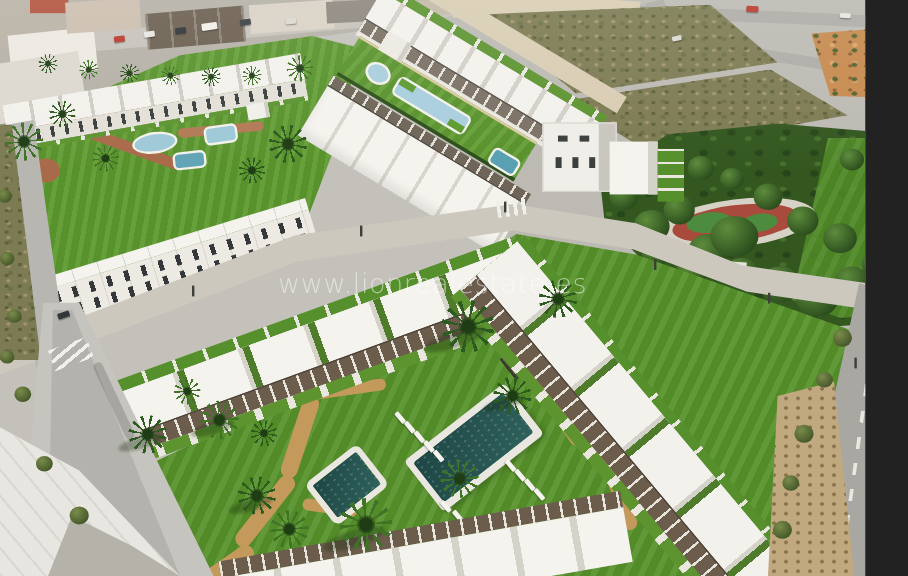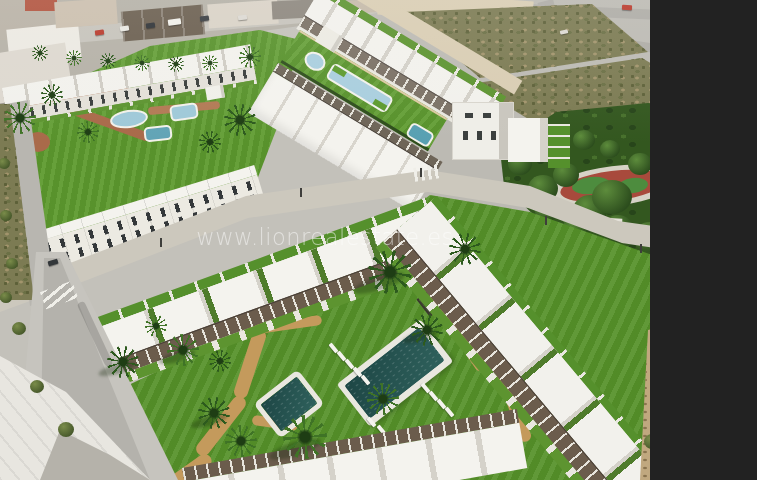--- a/index.html
+++ b/index.html
@@ -1,16 +1,16 @@
 <!DOCTYPE html>
 <html><head>
 <meta charset="utf-8">
 <style>
   html,body{margin:0;padding:0;background:#222;}
-  .scene{position:relative;width:650px;height:480px;overflow:hidden;
+  .scene{position:relative;width:721px;height:480px;overflow:hidden;
          background:#c3c1ba;font-family:"DejaVu Sans","Liberation Sans",sans-serif;}
   .scene *{position:absolute;box-sizing:border-box;}
   .full{inset:0;}
   
   .scrub{background-color:#7c7b53;
     background-image:radial-gradient(#5d6038 1.5px,transparent 2px),
                      radial-gradient(#a2946c 1.5px,transparent 2px),
                      radial-gradient(#6b7045 2px,transparent 2.5px);
     background-size:11px 9px,14px 12px,17px 13px;}
   .dirt{background-color:#c68a4e;

